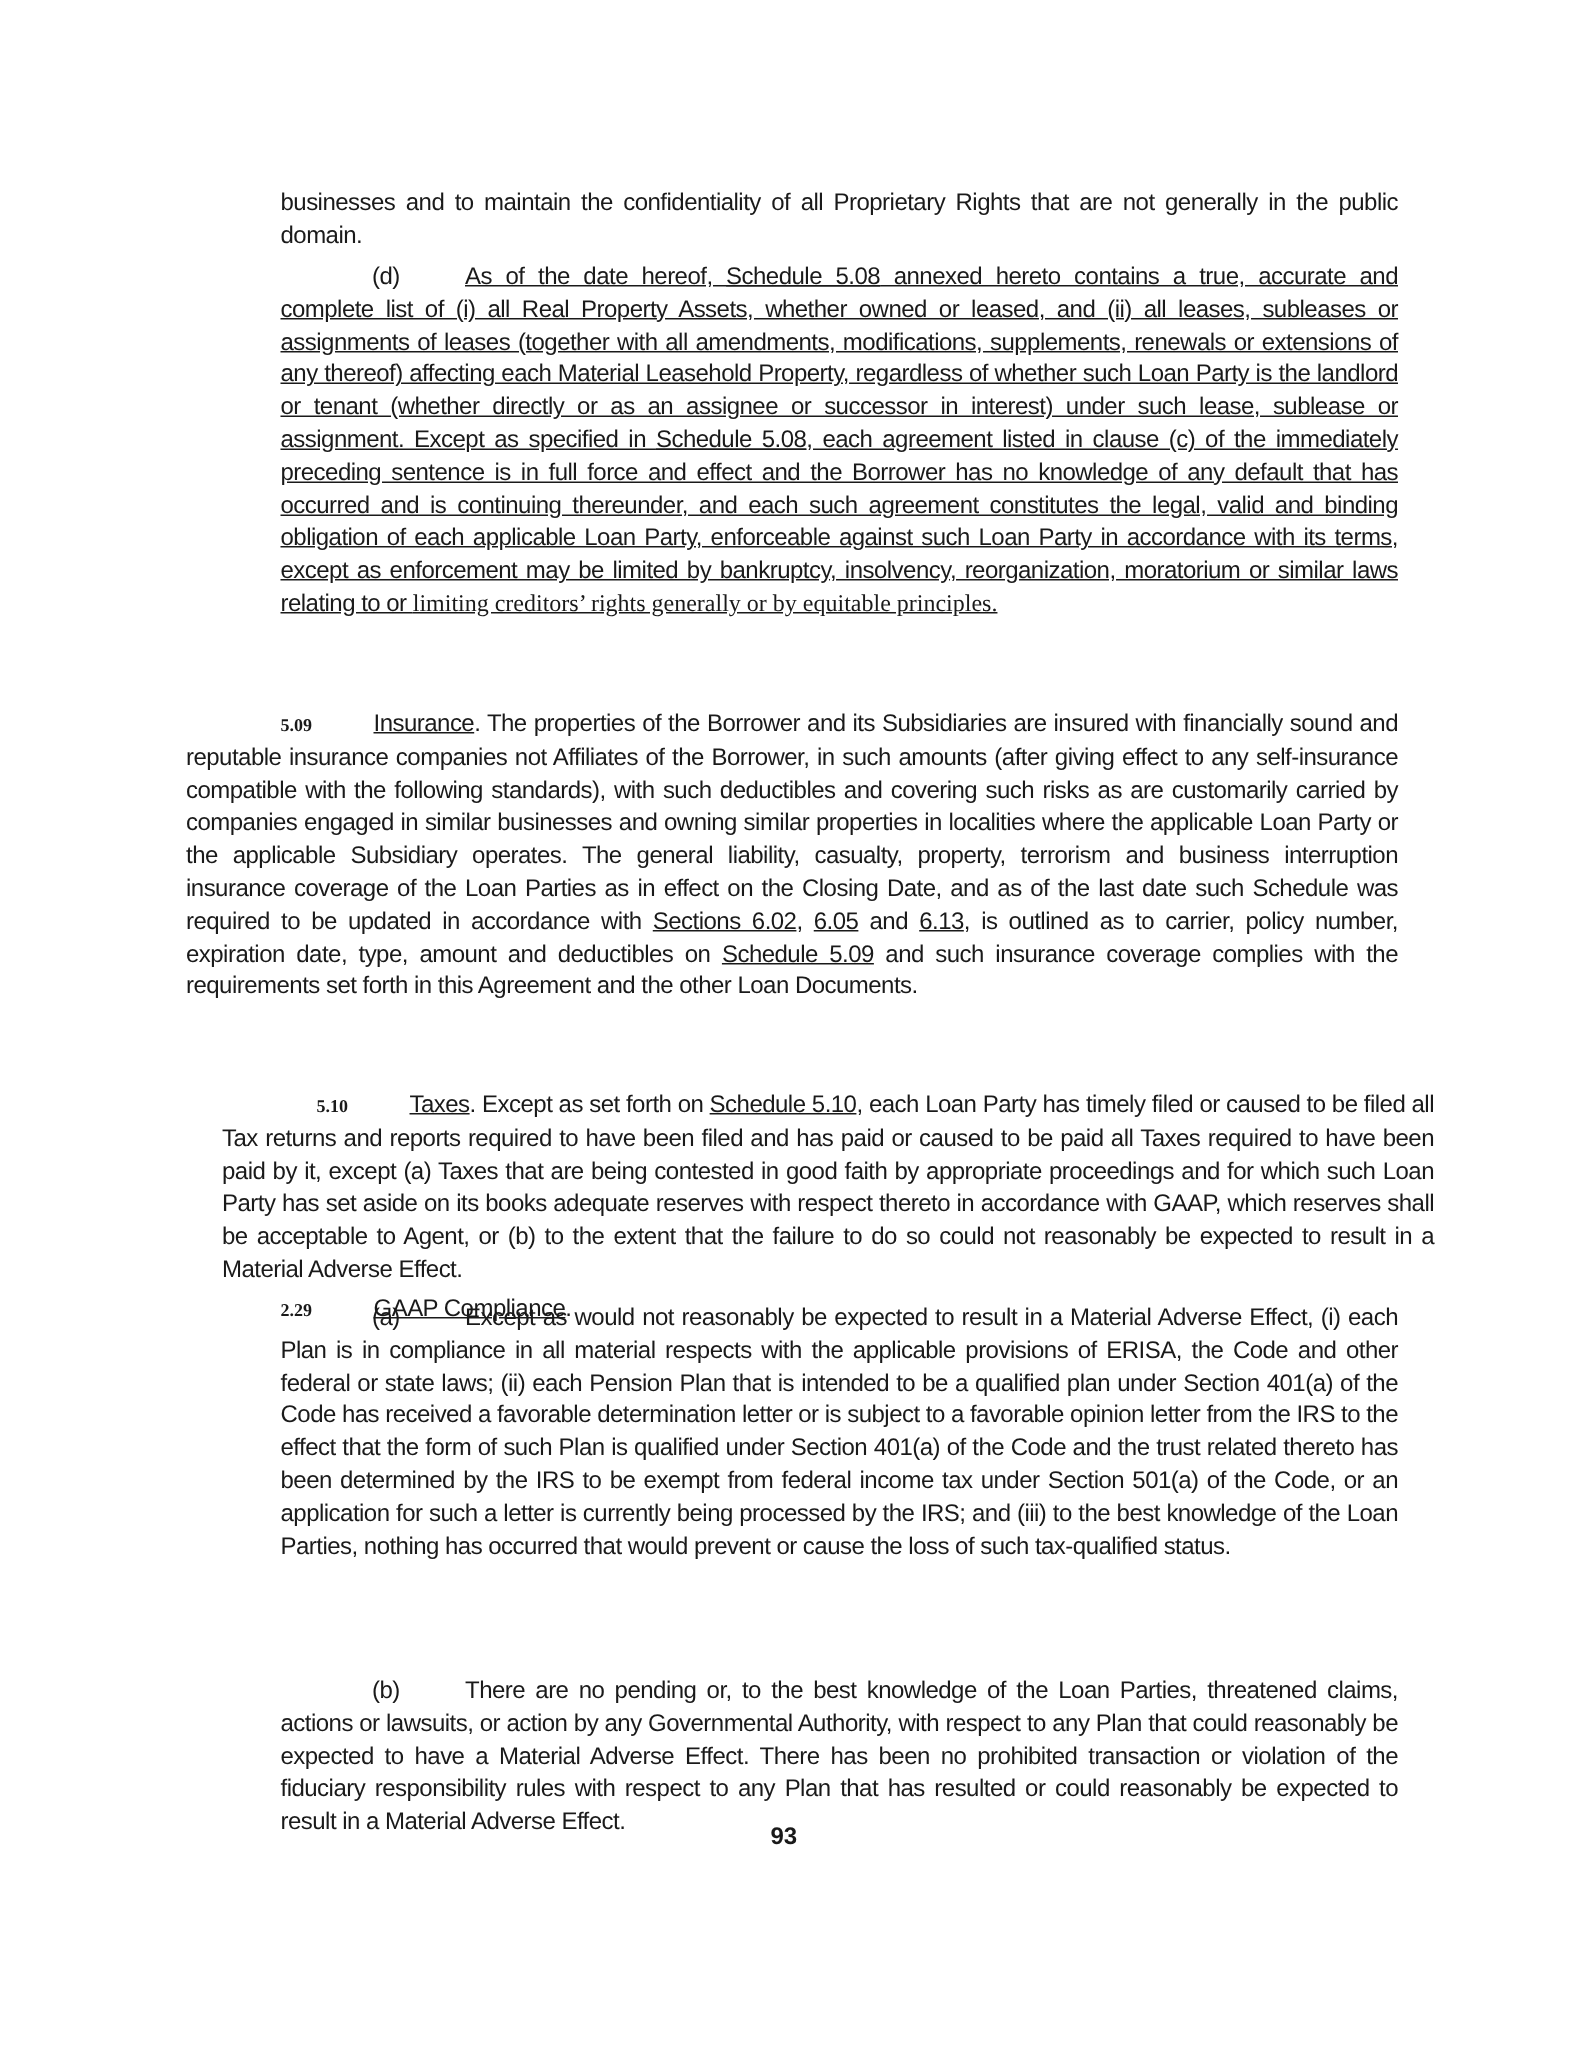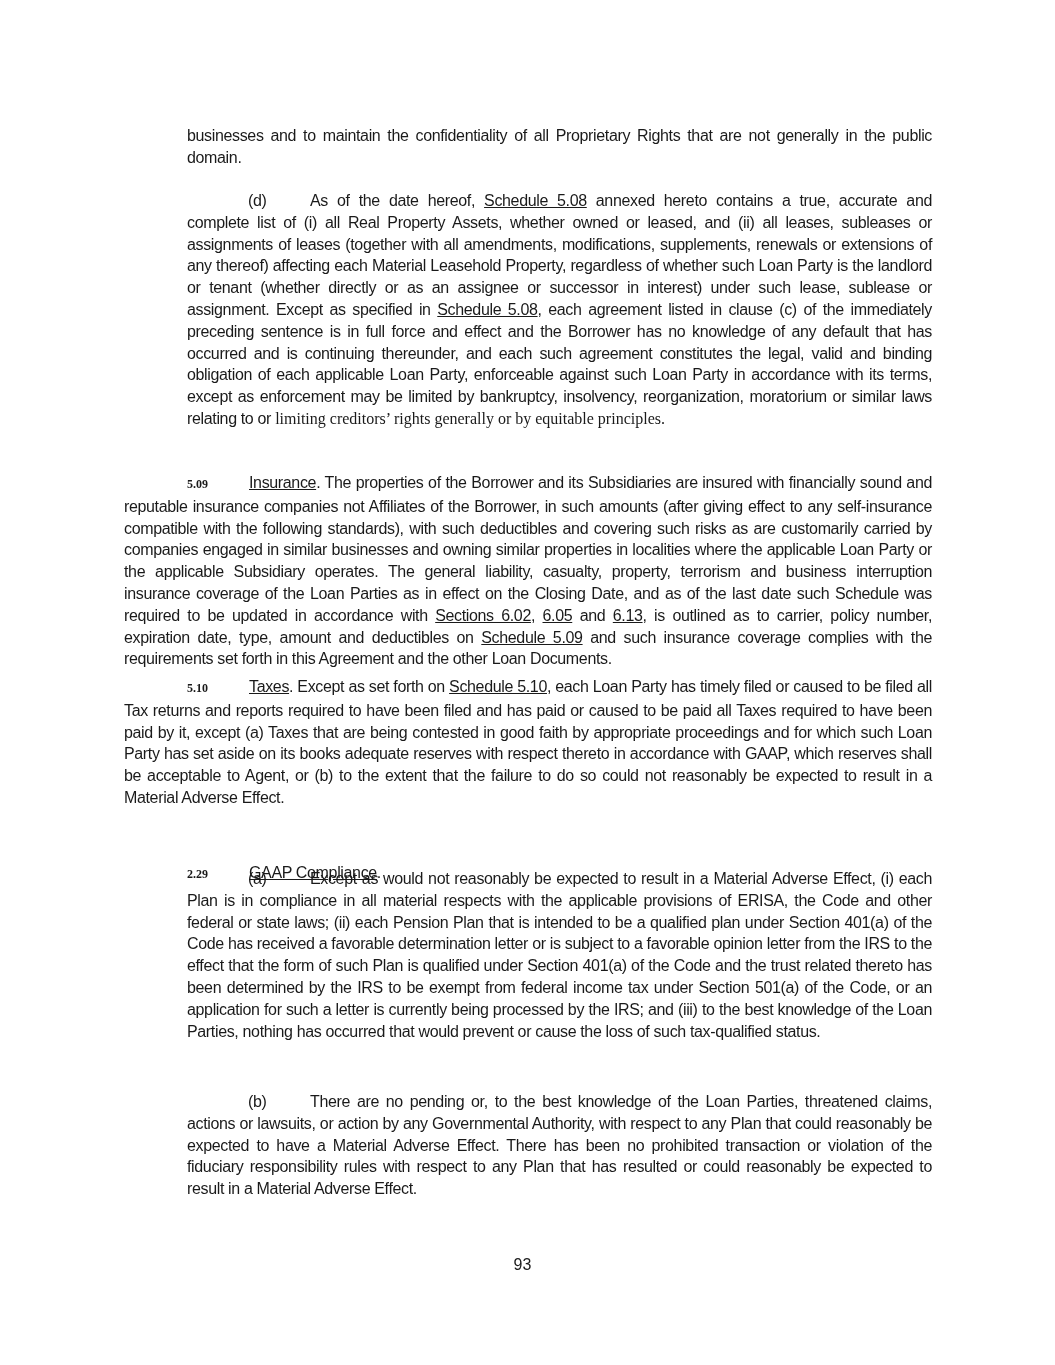--- a/index.html
+++ b/index.html
@@ -10,50 +10,50 @@
           letter-spacing: -0.35px; word-spacing: 0px; }
   .para .txt { display: inline; }
   .ind { left: 187px; width: 745px; }
   .full { left: 124px; width: 808px; }
   .lbl { display: inline-block; width: 62px; }
   .firstind { padding-left: 61px; }
   .secnum { font-family: "Liberation Serif", serif; font-weight: bold; font-size: 12px;
             display: inline-block; width: 62px; letter-spacing: 0; }
   .u { text-decoration: underline; }
   .serif { font-family: "Liberation Serif", serif; letter-spacing: 0; }
-  .pagenum { position: absolute; left: 0; width: 1045px; top: 1256px; text-align: center;
-             font-size: 16px; font-family: "Liberation Sans", sans-serif; }
+  .pagenum { position: absolute; left: 0; width: 1045px; top: 1216px; text-align: center;
+             font-size: 16px; font-family: "Liberation Sans", sans-serif; font-weight: bold; }
 </style>
 </head>
 <body>
 
 <div class="page">
 
   <div class="para ind" style="top:125px;">
     <span class="txt">businesses and to maintain the confidentiality of all Proprietary Rights that are not generally in the public domain.</span>
   </div>
 
-  <div class="para ind" style="top:190px;">
+  <div class="para ind" style="top:174px;text-decoration:underline;">
     <span class="firstind" style="padding-left:61px;"></span><span class="lbl">(d)</span><span class="txt">As of the date hereof, </span><span class="u">Schedule 5.08</span><span class="txt"> annexed hereto contains a true, accurate and complete list of (i) all Real Property Assets, whether owned or leased, and (ii) all leases, subleases or assignments of leases (together with all amendments, modifications, supplements, renewals or extensions of any thereof) affecting each Material Leasehold Property, regardless of whether such Loan Party is the landlord or tenant (whether directly or as an assignee or successor in interest) under such lease, sublease or assignment.  Except as specified in </span><span class="u">Schedule 5.08</span><span class="txt">, each agreement listed in clause (c) of the immediately preceding sentence is in full force and effect and the Borrower has no knowledge of any default that has occurred and is continuing thereunder, and each such agreement constitutes the legal, valid and binding obligation of each applicable Loan Party, enforceable against such Loan Party in accordance with its terms, except as enforcement may be limited by bankruptcy, insolvency, reorganization, moratorium or similar laws relating to or </span><span class="serif">limiting creditors’ rights generally or by equitable principles.</span>
   </div>
 
   <div class="para full" style="top:472px;">
     <span style="padding-left:63px;"></span><span class="secnum">5.09</span><span class="u">Insurance</span><span class="txt">. The properties of the Borrower and its Subsidiaries are insured with financially sound and reputable insurance companies not Affiliates of the Borrower, in such amounts (after giving effect to any self-insurance compatible with the following standards), with such deductibles and covering such risks as are customarily carried by companies engaged in similar businesses and owning similar properties in localities where the applicable Loan Party or the applicable Subsidiary operates. The general liability, casualty, property, terrorism and business interruption insurance coverage of the Loan Parties as in effect on the Closing Date, and as of the last date such Schedule was required to be updated in accordance with </span><span class="u">Sections 6.02</span><span class="txt">, </span><span class="u">6.05</span><span class="txt"> and </span><span class="u">6.13</span><span class="txt">, is outlined as to carrier, policy number, expiration date, type, amount and deductibles on </span><span class="u">Schedule 5.09</span><span class="txt"> and such insurance coverage complies with the requirements set forth in this Agreement and the other Loan Documents.</span>
   </div>
 
-  <div class="para full" style="top:676px;">
+  <div class="para full" style="top:726px;margin-left:24px;">
     <span style="padding-left:63px;"></span><span class="secnum">5.10</span><span class="u">Taxes</span><span class="txt">.  Except as set forth on </span><span class="u">Schedule 5.10</span><span class="txt">, each Loan Party has timely filed or caused to be filed all Tax returns and reports required to have been filed and has paid or caused to be paid all Taxes required to have been paid by it, except (a) Taxes that are being contested in good faith by appropriate proceedings and for which such Loan Party has set aside on its books adequate reserves with respect thereto in accordance with GAAP, which reserves shall be acceptable to Agent, or (b) to the extent that the failure to do so could not reasonably be expected to result in a Material Adverse Effect.</span>
   </div>
 
   <div class="para full" style="top:862px;">
     <span style="padding-left:63px;"></span><span class="secnum">2.29</span><span class="u">GAAP Compliance</span><span class="txt">.</span>
   </div>
 
   <div class="para ind" style="top:868px;">
     <span style="padding-left:61px;"></span><span class="lbl">(a)</span><span class="txt">Except as would not reasonably be expected to result in a Material Adverse Effect, (i) each Plan is in compliance in all material respects with the applicable provisions of ERISA, the Code and other federal or state laws; (ii) each Pension Plan that is intended to be a qualified plan under Section 401(a) of the Code has received a favorable determination letter or is subject to a favorable opinion letter from the IRS to the effect that the form of such Plan is qualified under Section 401(a) of the Code and the trust related thereto has been determined by the IRS to be exempt from federal income tax under Section 501(a) of the Code, or an application for such a letter is currently being processed by the IRS; and (iii) to the best knowledge of the Loan Parties, nothing has occurred that would prevent or cause the loss of such tax-qualified status.</span>
   </div>
 
-  <div class="para ind" style="top:1091px;">
+  <div class="para ind" style="top:1117px;">
     <span style="padding-left:61px;"></span><span class="lbl">(b)</span><span class="txt">There are no pending or, to the best knowledge of the Loan Parties, threatened claims, actions or lawsuits, or action by any Governmental Authority, with respect to any Plan that could reasonably be expected to have a Material Adverse Effect. There has been no prohibited transaction or violation of the fiduciary responsibility rules with respect to any Plan that has resulted or could reasonably be expected to result in a Material Adverse Effect.</span>
   </div>
 
   <div class="pagenum">93</div>
 </div>
 
 </body></html>

